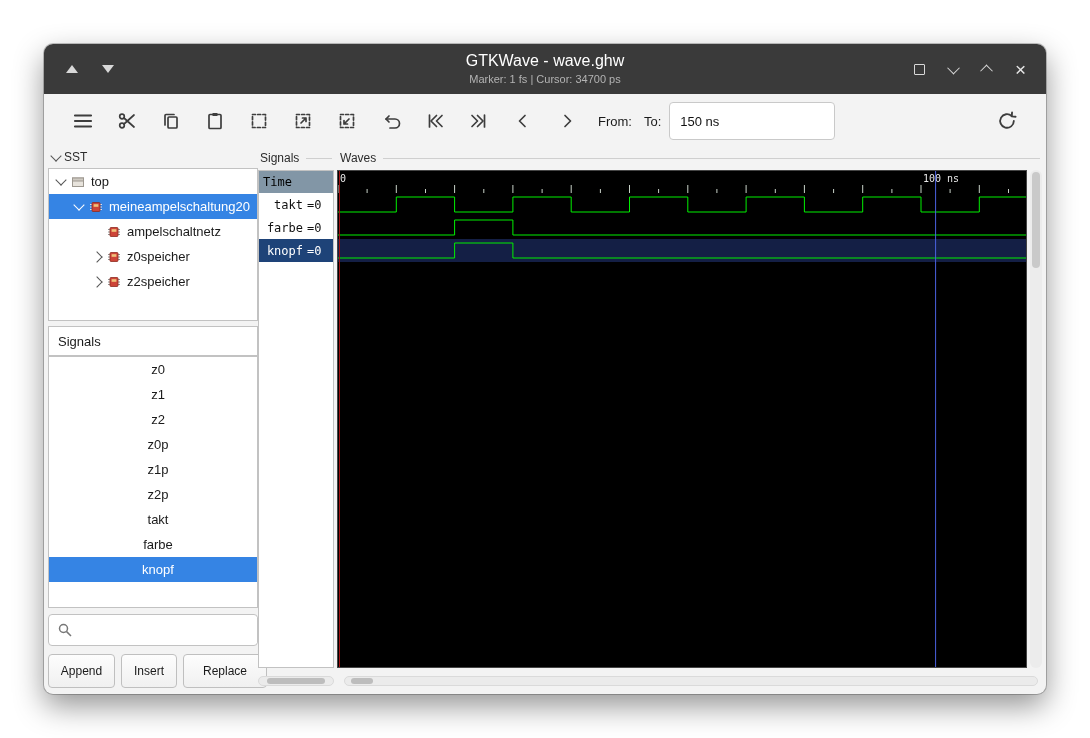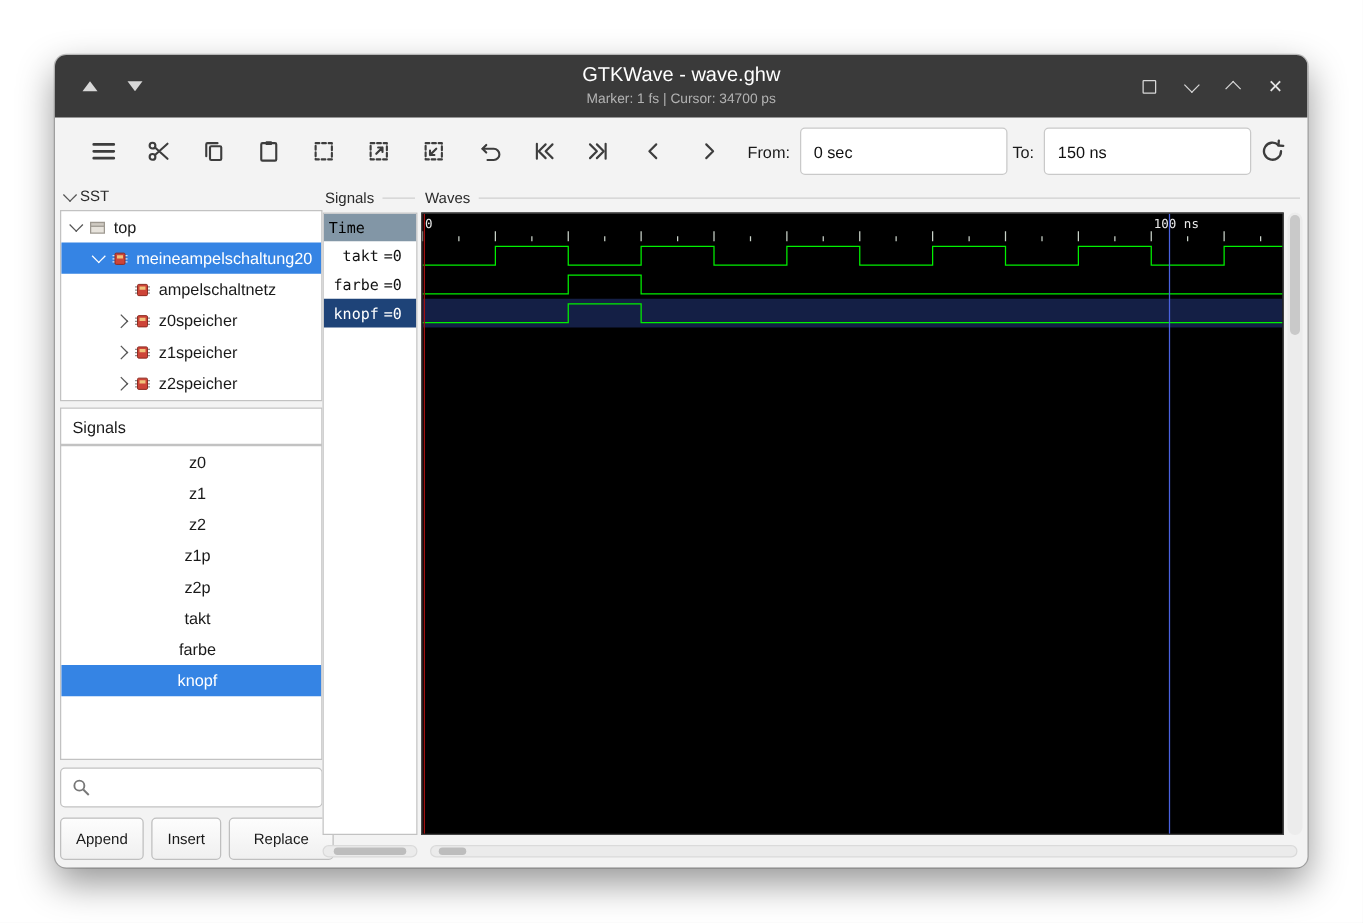--- a/index.html
+++ b/index.html
@@ -167,21 +167,20 @@
       <svg width="20" height="20" viewBox="0 0 20 20">
           <path d="M12 4.5L6.5 10l5.5 5.5"></path>
         </svg>
     </button>
     <button class="tool-btn">
       <svg width="20" height="20" viewBox="0 0 20 20">
           <path d="M8 4.5L13.5 10 8 15.5"></path>
         </svg>
     </button>
     <span class="lbl">From:</span>
-    <input class="tool-input" type="text" value="0 sec" style="">
     <span class="lbl">To:</span>
     <input class="tool-input" type="text" value="150 ns" style="">
     <button class="tool-btn reload-btn">
       <svg width="22" height="22" viewBox="0 0 20 20">
           <path d="M16.2 10a6.2 6.2 0 1 1-1.9-4.5"></path>
           <path d="M14.6 2.3l-.3 3.5 3.5.3"></path>
         </svg>
     </button>
   </div>
 
@@ -238,48 +237,40 @@
       </div>
       <div class="trow d2">
         <span class="exp right"></span>
         <span class="ticon">
           <svg width="14" height="14" viewBox="0 0 14 14">
               <path d="M1 4.5h2M1 7h2M1 9.5h2M11 4.5h2M11 7h2M11 9.5h2" stroke="#909090" stroke-width="1"></path>
               <rect x="3" y="2.5" width="8" height="9" rx="1" fill="#cd4438" stroke="#8e2b20" stroke-width="0.8"></rect>
               <rect x="4.6" y="4.2" width="4.8" height="2.6" fill="#f0c27a"></rect>
             </svg>
         </span>
-        <span>z1speicher</span>
-      </div>
-      <div class="trow d2">
-        <span class="exp right"></span>
-        <span class="ticon">
-          <svg width="14" height="14" viewBox="0 0 14 14">
-              <path d="M1 4.5h2M1 7h2M1 9.5h2M11 4.5h2M11 7h2M11 9.5h2" stroke="#909090" stroke-width="1"></path>
-              <rect x="3" y="2.5" width="8" height="9" rx="1" fill="#cd4438" stroke="#8e2b20" stroke-width="0.8"></rect>
-              <rect x="4.6" y="4.2" width="4.8" height="2.6" fill="#f0c27a"></rect>
-            </svg>
-        </span>
         <span>z2speicher</span>
       </div>
     </div>
 
     <div class="box sig-label-box">
       <span>Signals</span>
     </div>
 
     <div class="box sig-list">
       <div class="srow">
           <span>z0</span>
         </div>
       <div class="srow">
           <span>z1</span>
         </div>
       <div class="srow">
           <span>z2</span>
+        </div>
+      <div class="srow">
+          <span>z0p</span>
         </div>
       <div class="srow">
           <span>z1p</span>
         </div>
       <div class="srow">
           <span>z2p</span>
         </div>
       <div class="srow">
           <span>takt</span>
         </div>

